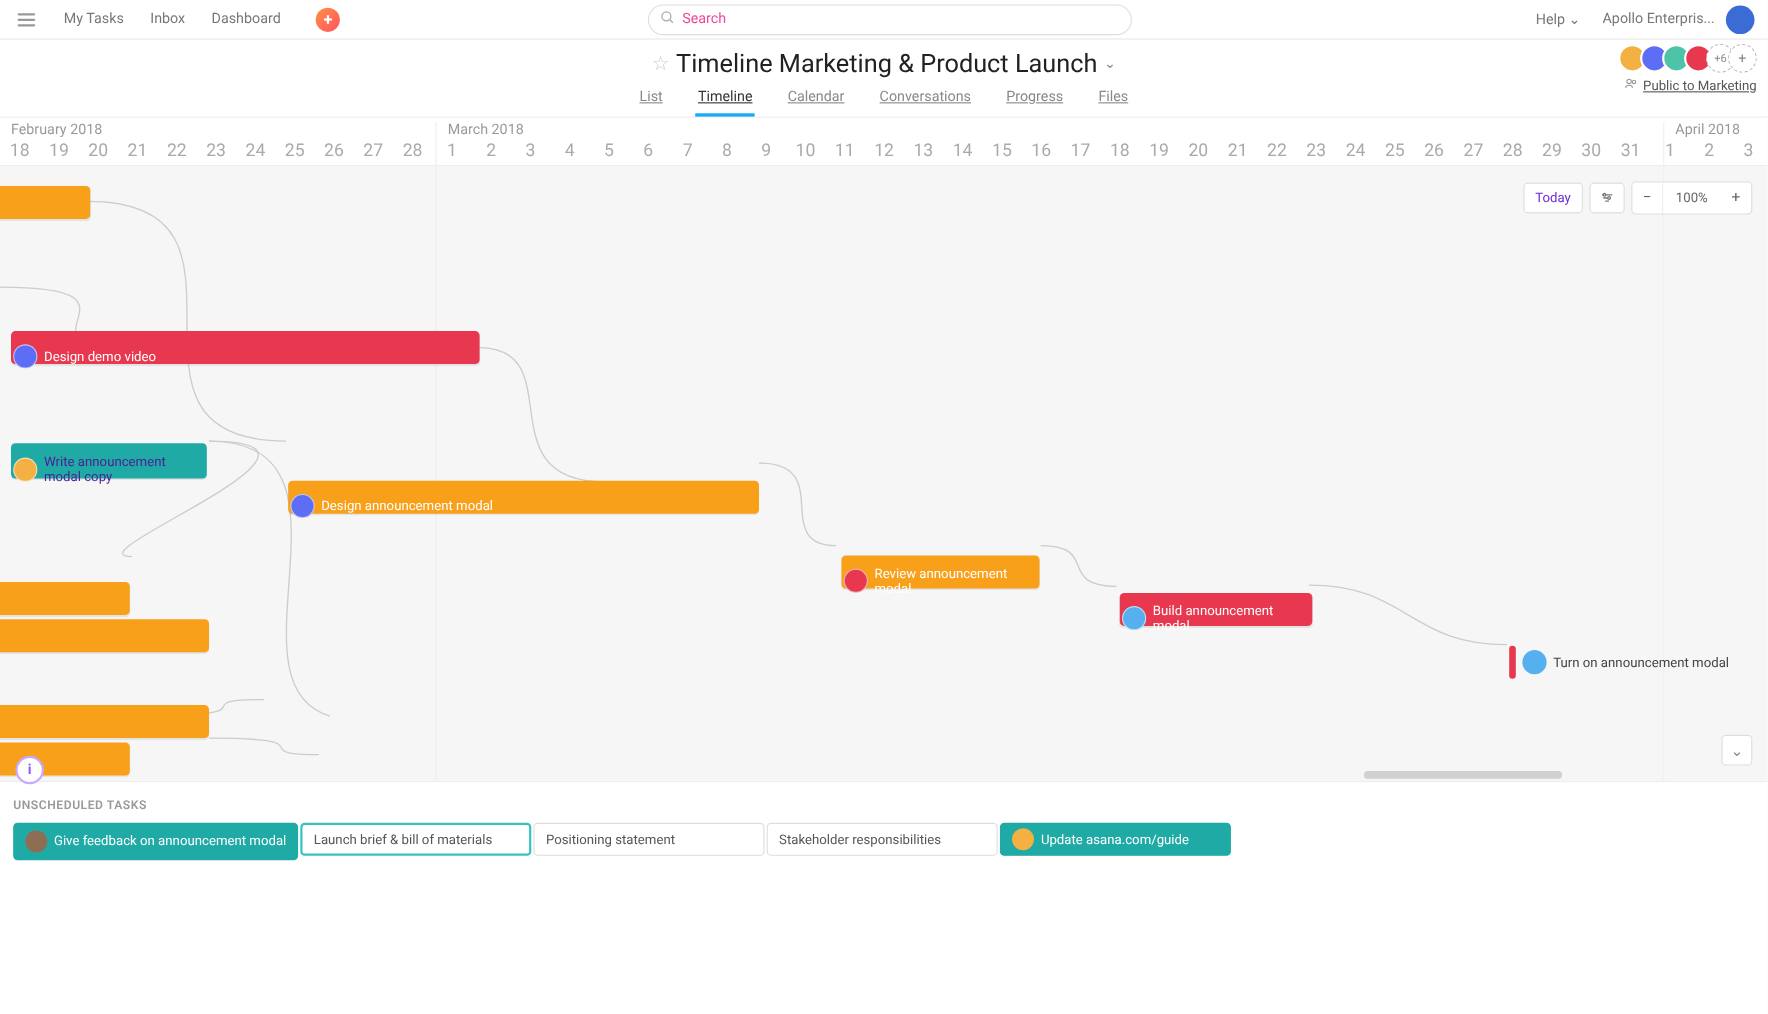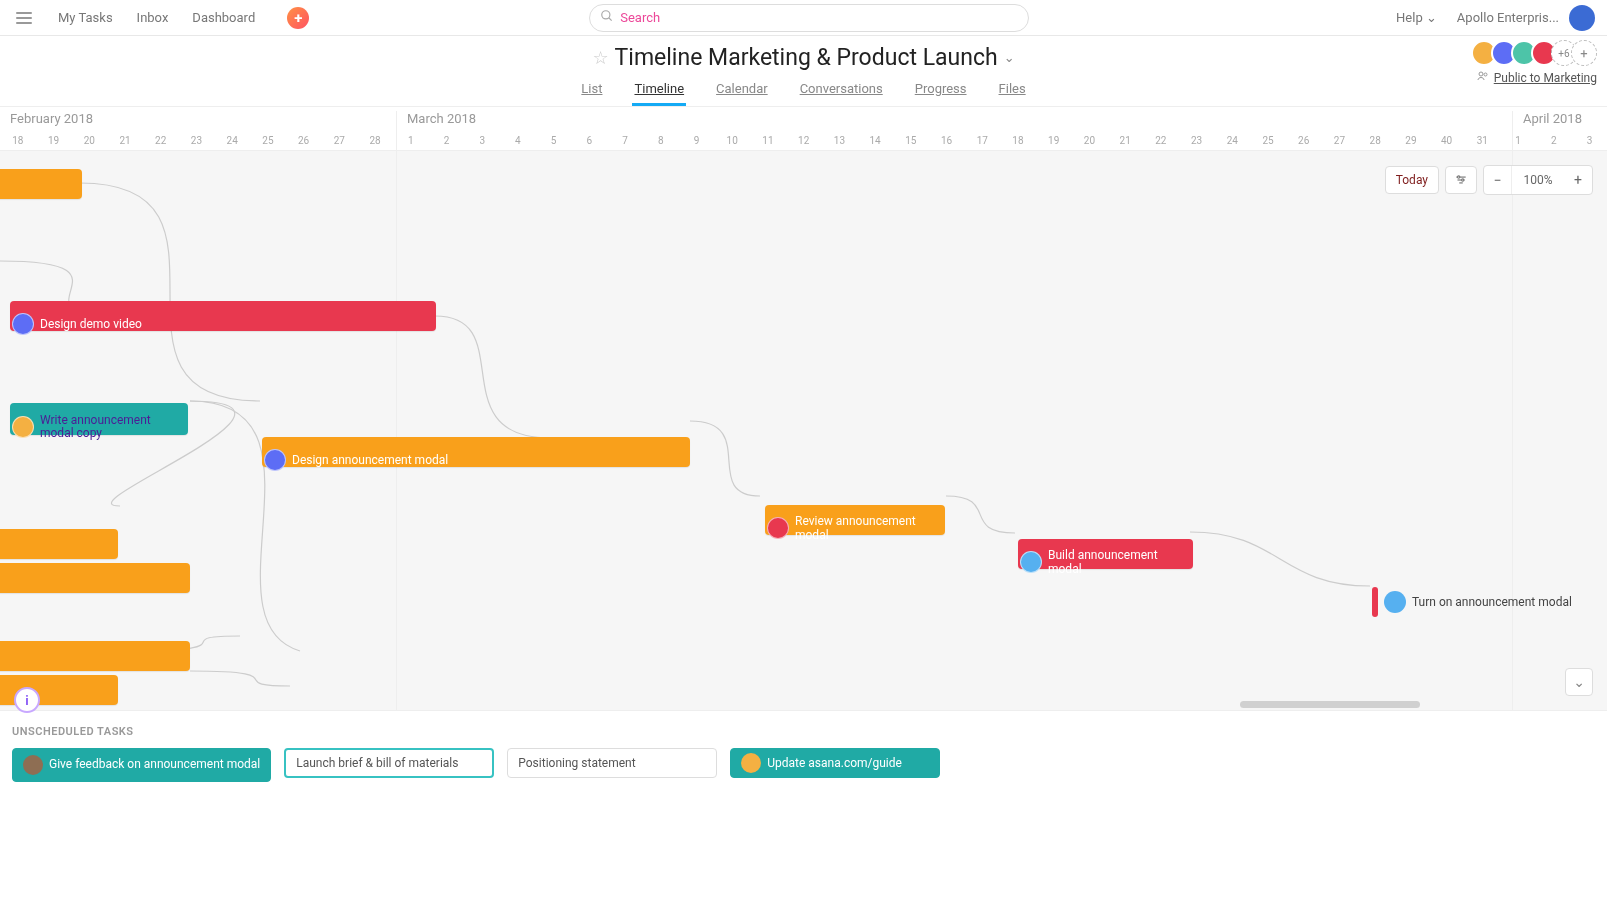--- a/index.html
+++ b/index.html
@@ -52,53 +52,53 @@
 .avatars-row .av { width:26px; height:26px; border-radius:50%; border:2px solid #fff; margin-left:-6px; display:inline-block;}
 .avatars-row .av.more { background:#fff; border:1px dashed #bbb; color:#888; font-size:10px; display:flex; align-items:center; justify-content:center;}
 .avatars-row .av.plus { background:#fff; border:1px dashed #bbb; color:#888; font-size:13px; display:flex; align-items:center; justify-content:center;}
 .public-row { font-size:12px; color:#888; display:flex; align-items:center; gap:4px;}
 .public-row a { color:#555; text-decoration:underline; cursor:pointer;}
 
 
 .ruler { position:relative; height:44px; border-bottom:1px solid #eee; }
 .ruler .month-label { position:absolute; top:4px; font-size:13px; color:#999; padding-left:10px; border-left:1px solid #eee; height:40px;}
 .ruler .days { position:absolute; bottom:4px; left:0; right:0; display:flex; }
-.ruler .day { width:36px; text-align:center; font-size:10px; color:#aaa; }
+.ruler .day { width:36px; text-align:center; font-size:16px; color:#aaa; }
 
 
 .timeline-wrap { position:relative; height:560px; background:#f6f6f6; border-bottom:1px solid #eee;}
 .timeline-wrap .gridline { position:absolute; top:0; bottom:0; width:1px; background:#eee;}
 .task-bar { position:absolute; height:30px; border-radius:4px; display:flex; align-items:center; padding:16px 6px 0 2px; gap:6px; font-size:12px; color:#fff; cursor:grab; box-shadow:0 1px 1px rgba(0,0,0,0.08);}
 .task-bar .av-sm { width:22px; height:22px; border-radius:50%; border:1px solid rgba(255,255,255,0.6); flex-shrink:0;}
 .task-bar.orange { background:#f9a01b; }
 .task-bar.red { background:#e8384f; }
 .task-bar.teal { background:#20aaa5; color:#4c1d95; }
 .task-label-right { position:absolute; font-size:12px; color:#444; display:flex; align-items:center; gap:6px;}
 .task-label-right .tiny-bar { width:6px; height:30px; background:#e8384f; border-radius:3px;}
 .task-label-right .av-sm { width:22px; height:22px; border-radius:50%; }
 
 .controls { position:absolute; top:14px; right:14px; display:flex; gap:6px; align-items:center; z-index:5;}
-.controls .btn { border:1px solid #ddd; background:#fff; height:28px; border-radius:4px; padding:0 10px; font-size:12px; color:#7f1d1d; display:flex; align-items:center; cursor:pointer;}
+.controls .btn { border:1px solid #ddd; background:#fff; height:28px; border-radius:4px; padding:0 10px; font-size:12px; color:#6d28d9; display:flex; align-items:center; cursor:pointer;}
 .controls .btn.icon { padding:0 8px;}
 .zoom-group { display:flex; border:1px solid #ddd; border-radius:4px; overflow:hidden; background:#fff;}
 .zoom-group .zbtn { width:28px; height:28px; display:flex; align-items:center; justify-content:center; font-size:14px; color:#666; cursor:pointer; border-right:1px solid #eee;}
 .zoom-group .zlabel { width:52px; height:28px; display:flex; align-items:center; justify-content:center; font-size:12px; color:#666;}
 
 .expand-btn { position:absolute; right:14px; bottom:14px; width:28px; height:28px; border:1px solid #ddd; border-radius:4px; background:#fff; display:flex; align-items:center; justify-content:center; color:#888; cursor:pointer; font-size:14px;}
 .info-badge { position:absolute; left:14px; top:536px; width:26px; height:26px; border-radius:50%; background:#fff; border:2px solid #c8a8ff; color:#8b5cf6; display:flex; align-items:center; justify-content:center; font-size:13px; font-weight:bold;}
 
 svg.dep { position:absolute; top:0; left:0; width:100%; height:100%; pointer-events:none;}
 svg.dep path { stroke:#ccc; stroke-width:1.2; fill:none;}
 
 .hscroll { position:absolute; bottom:2px; left:1240px; width:180px; height:7px; background:#d0d0d0; border-radius:4px;}
 
 
 .unscheduled { padding:14px 12px; }
 .unscheduled .title { font-size:11px; letter-spacing:0.5px; color:#999; font-weight:600; margin-bottom:10px;}
-.cards { display:flex; gap:13px; flex-wrap:wrap;}
+.cards { display:flex; gap:2px; flex-wrap:wrap;}
 .card { min-width:210px; height:30px; border:1px solid #ddd; border-radius:4px; font-size:12px; color:#555; display:flex; align-items:center; padding:0 10px; cursor:grab; background:#fff;}
 .card.teal { background:#20aaa5; color:#fff; border:1px solid #20aaa5;}
 .card.teal-acc { border:2px solid #37c2c2;}
 .card .av-sm { width:20px; height:20px; border-radius:50%; margin-right:6px;}
 
 .av-c1{background:#f4b042;} .av-c2{background:#5d6df5;} .av-c3{background:#4dc4a8;} .av-c4{background:#e8384f;} .av-c5{background:#8e6e53;} .av-c7{background:#56b0f0;}
 </style>
 </head>
 <body>
 
@@ -201,21 +201,21 @@
       <span class="day">20</span>
       <span class="day">21</span>
       <span class="day">22</span>
       <span class="day">23</span>
       <span class="day">24</span>
       <span class="day">25</span>
       <span class="day">26</span>
       <span class="day">27</span>
       <span class="day">28</span>
       <span class="day">29</span>
-      <span class="day">40</span>
+      <span class="day">30</span>
       <span class="day">31</span>
       <span class="day">1</span>
       <span class="day">2</span>
       <span class="day">3</span>
     </div>
 </div>
 
 <div class="timeline-wrap">
   <div class="gridline" style="left:396px;"></div>
   <div class="gridline" style="left:1512px;"></div>
@@ -300,18 +300,21 @@
     <div class="card teal" style="height:34px;">
       <span class="av-sm av-c5"></span>
       <span style="line-height:1.15;">Give feedback on announcement modal</span>
     </div>
     <div class="card teal-acc">
       <span>Launch brief &amp; bill of materials</span>
     </div>
     <div class="card">
       <span>Positioning statement</span>
     </div>
+    <div class="card">
+      <span>Stakeholder responsibilities</span>
+    </div>
     <div class="card teal">
       <span class="av-sm av-c1"></span>
       <span>Update asana.com/guide</span>
     </div>
   </div>
 </div>
 
 </body></html>

